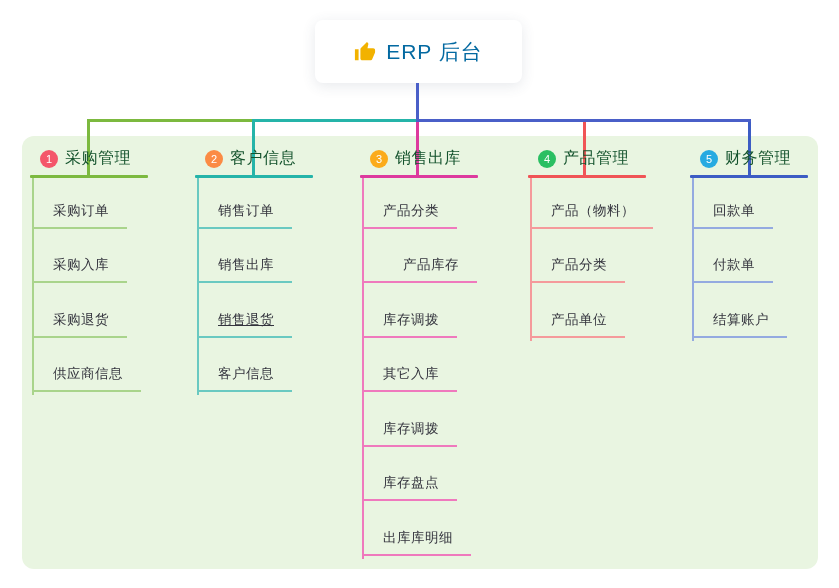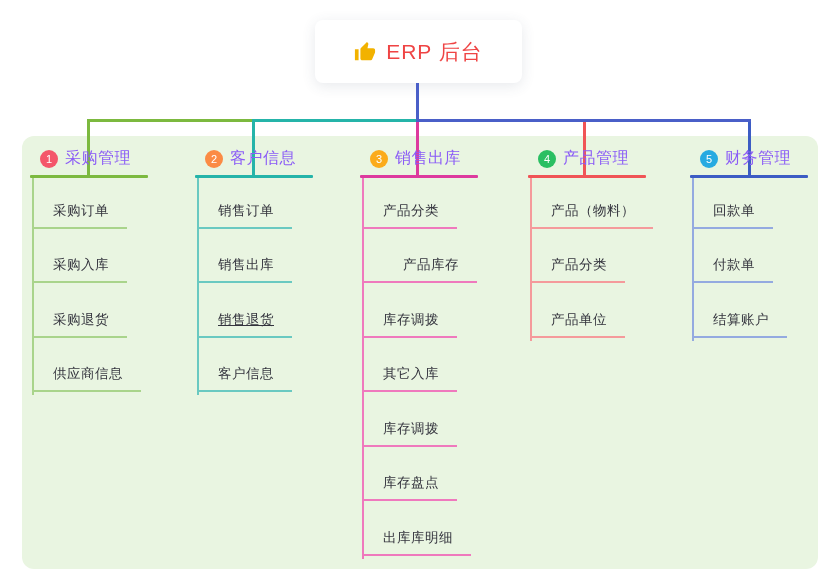--- a/index.html
+++ b/index.html
@@ -4,29 +4,29 @@
 <style>
   html,body{margin:0;padding:0;background:#ffffff;}
   body{font-family:"Liberation Sans","DejaVu Sans",sans-serif;}
   #canvas{position:relative;width:839px;height:588px;background:#ffffff;overflow:hidden;}
 
   .panel{position:absolute;left:22px;top:136px;width:796px;height:433px;border-radius:12px;}
 
   .root-node{position:absolute;left:315px;top:20px;width:207px;height:63px;
     background:#ffffff;border-radius:8px;box-shadow:0 3px 14px rgba(60,70,100,.12);
     display:flex;align-items:center;justify-content:center;gap:10px;
-    font-size:21px;color:#ef4444;letter-spacing:1px;}
+    font-size:21px;color:#0369a1;letter-spacing:1px;}
   .root-node .ticon{display:flex;align-items:center;}
 
   .hline,.vline-abs{position:absolute;}
   .topic{position:absolute;width:118px;}
   .topic-row{position:absolute;left:10px;top:-27px;display:flex;align-items:center;gap:7px;white-space:nowrap;}
   .badge{width:18px;height:18px;border-radius:50%;color:#fff;font-size:11px;
     display:flex;align-items:center;justify-content:center;flex:0 0 auto;}
-  .tlabel{font-size:16px;color:#8b5cf6;letter-spacing:.5px;}
+  .tlabel{font-size:16px;color:#14532d;letter-spacing:.5px;}
   .tline{position:absolute;left:0;top:0;width:118px;height:3px;border-radius:1px;}
 
   .item{position:absolute;width:max-content;padding:0 18px 7px 20px;
     border-bottom:2px solid #0f766e;font-size:13.5px;color:#33333d;
     letter-spacing:.5px;white-space:nowrap;}
 </style>
 </head>
 <body>
 
 <div id="canvas">

